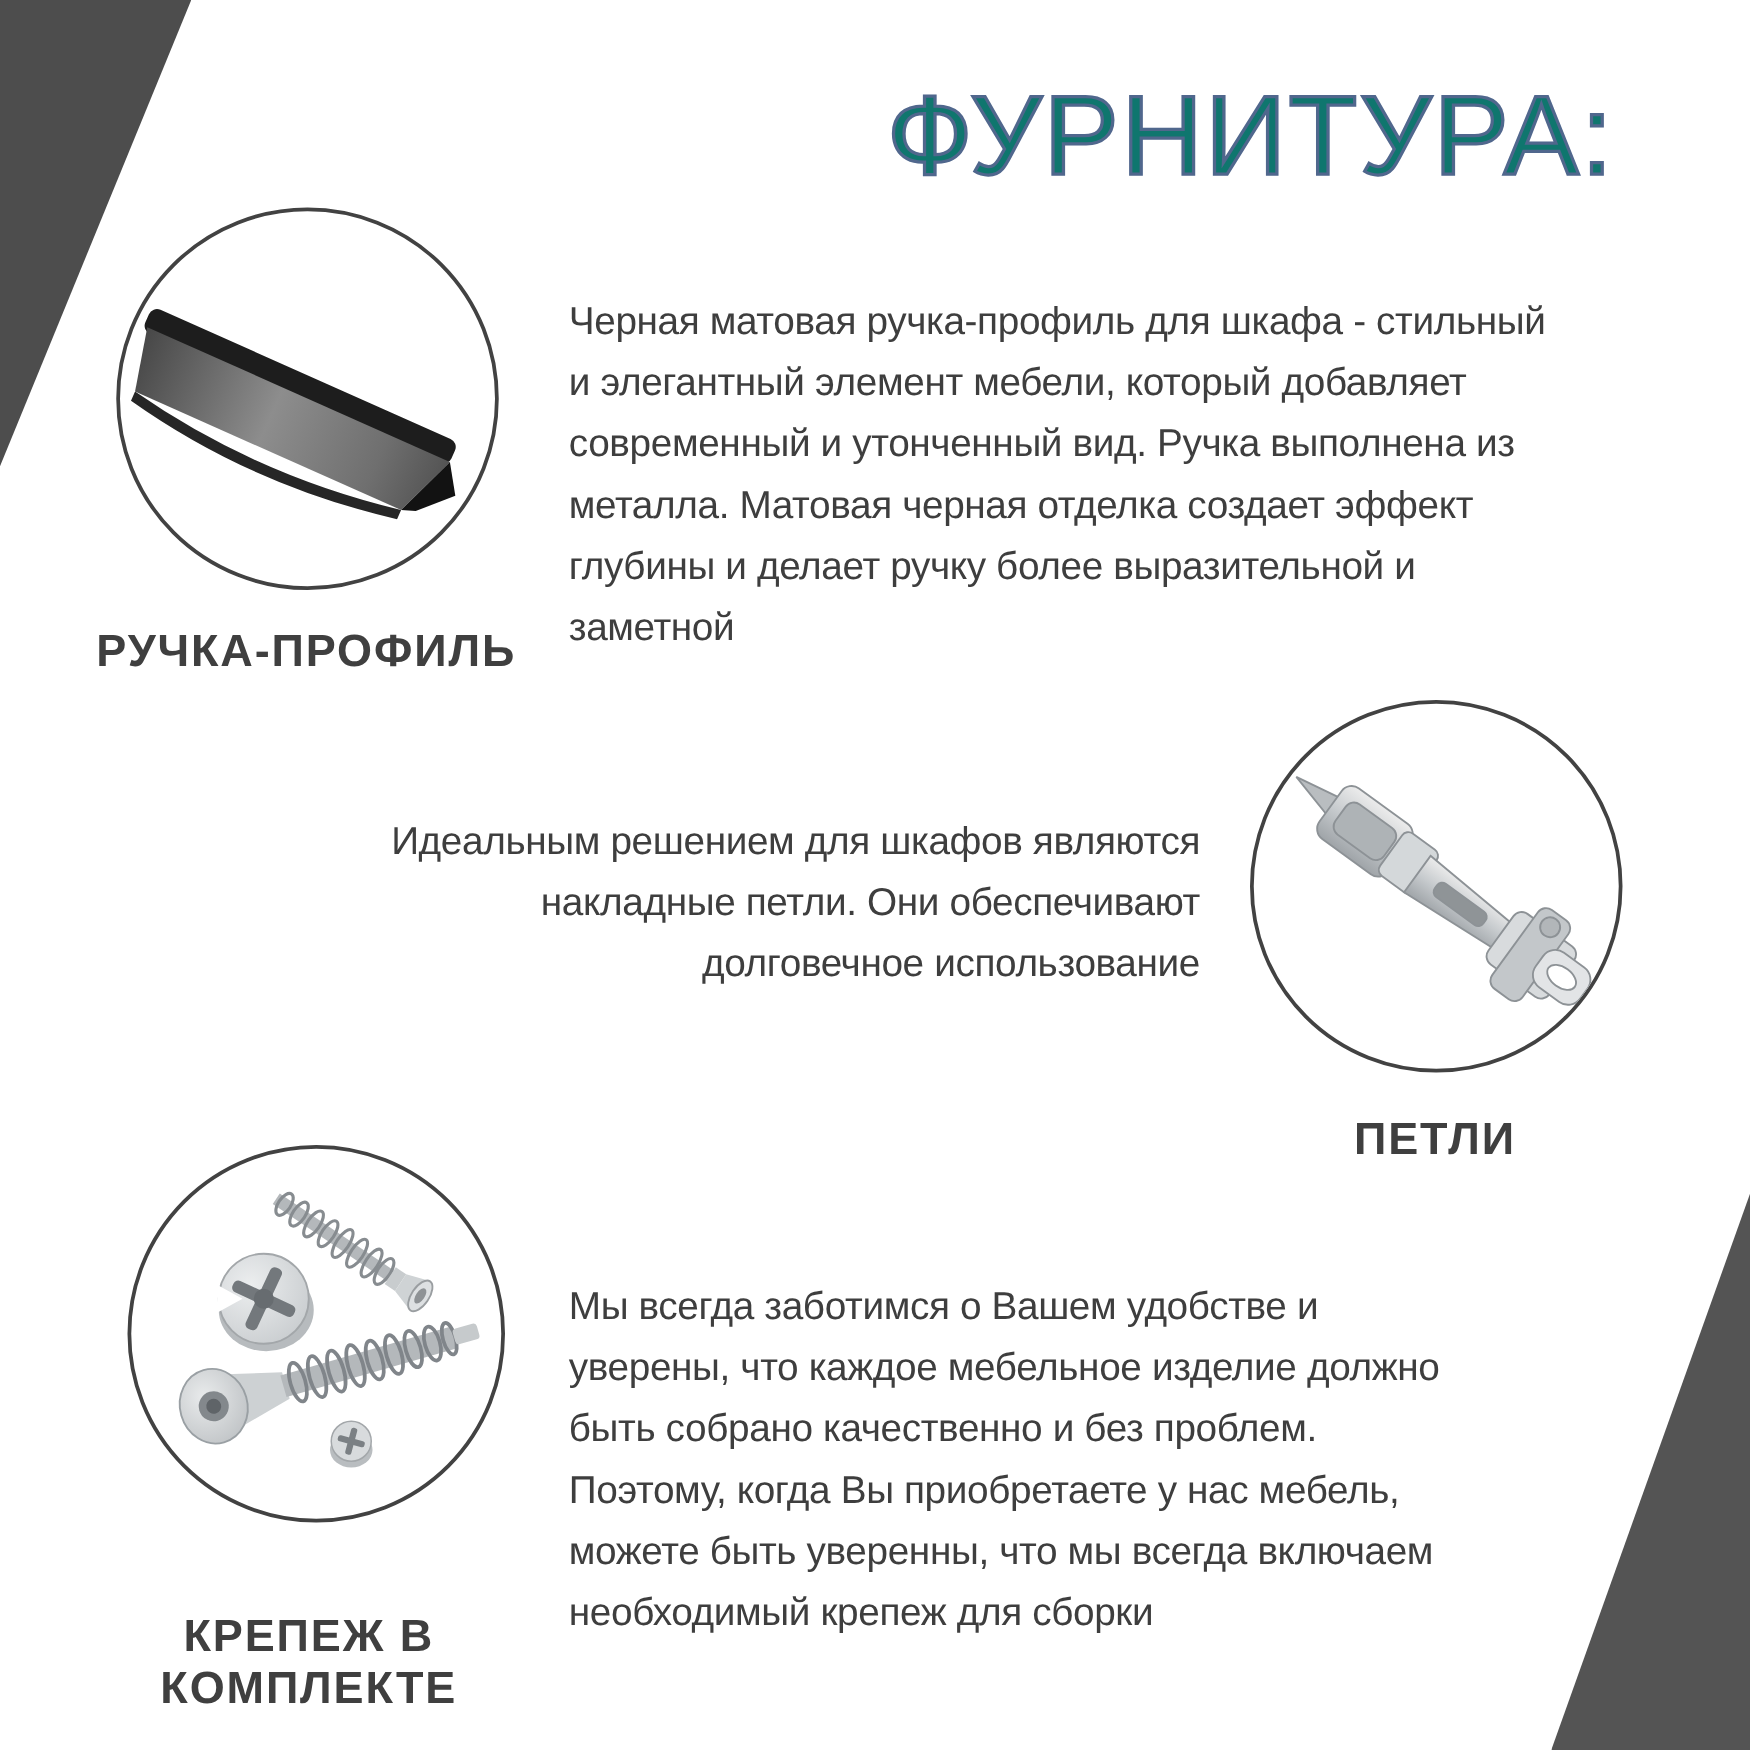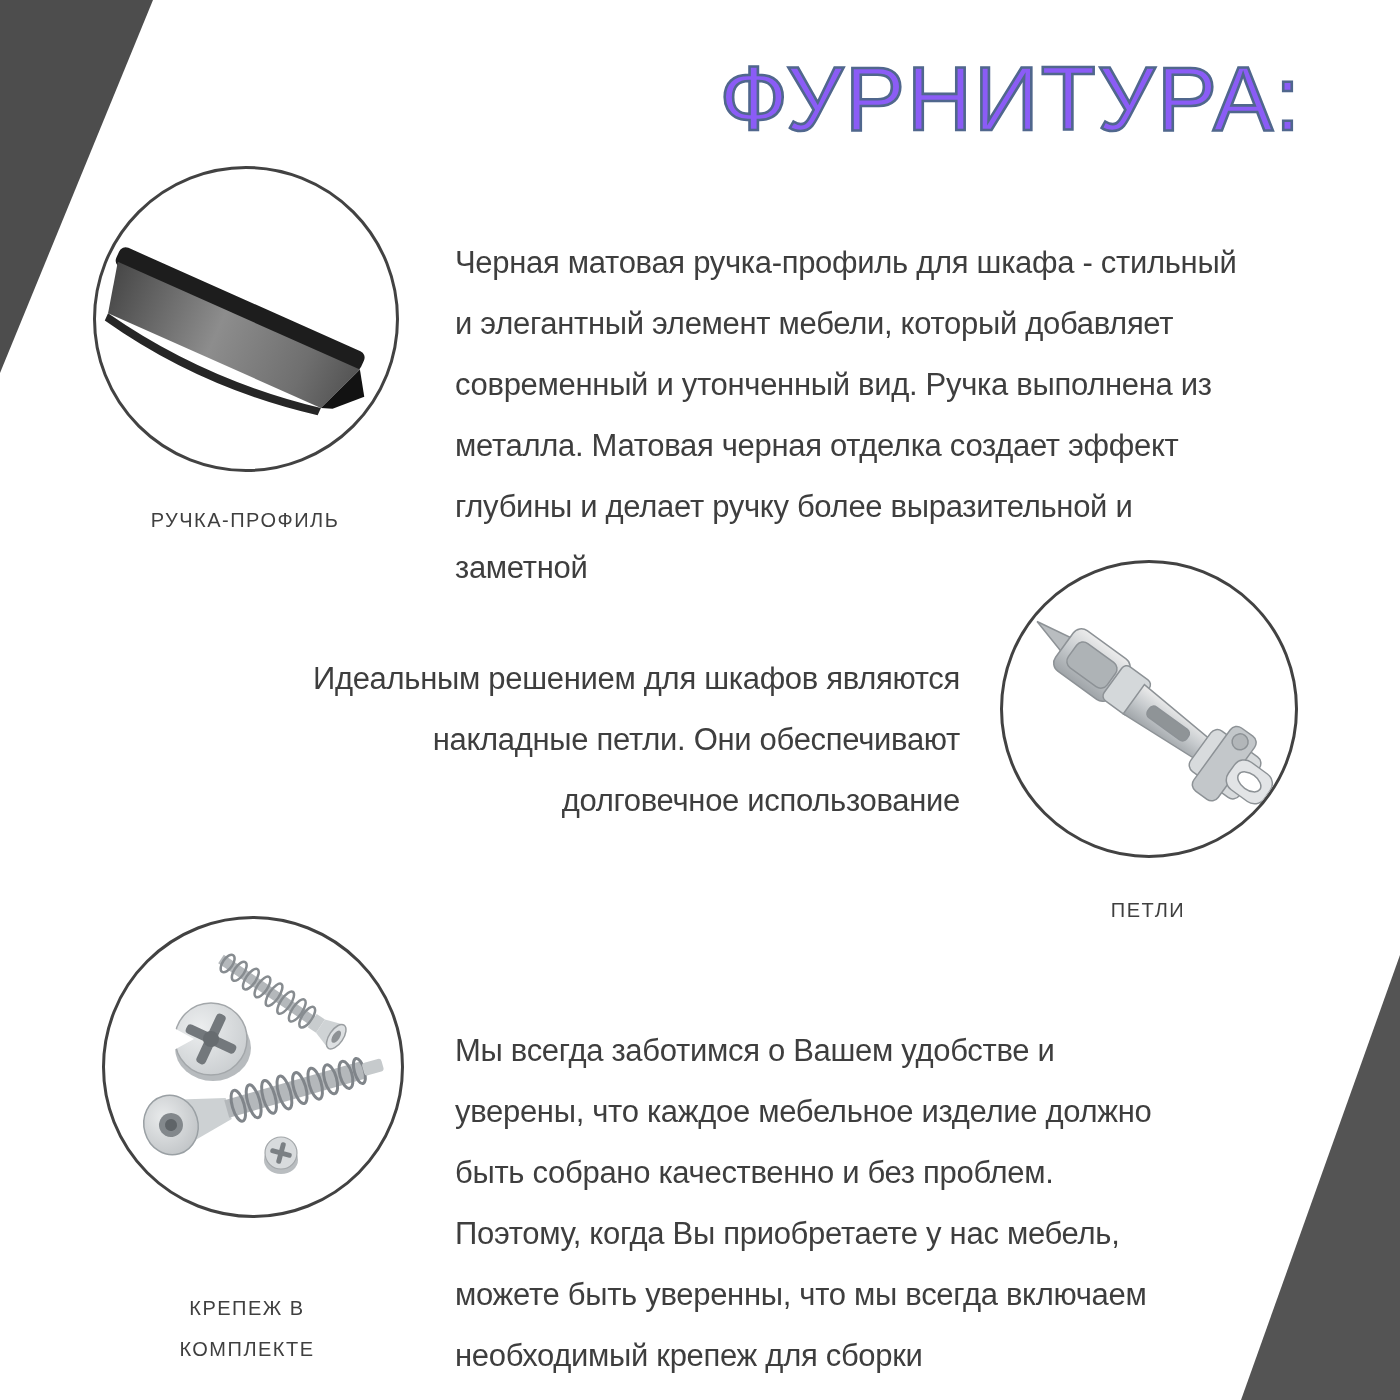--- a/index.html
+++ b/index.html
@@ -10,46 +10,46 @@
     position:relative;overflow:hidden;
     -webkit-font-smoothing:antialiased;
   }
   .canvas{position:absolute;inset:0;}
   .wedge{position:absolute;}
   .wedge-tl{left:0;top:0;width:153px;height:373px;background:#4d4d4d;
     clip-path:polygon(0 0,100% 0,0 100%);}
   .wedge-br{right:0;bottom:0;width:159px;height:445px;background:#545454;
     clip-path:polygon(100% 0,100% 100%,0 100%);}
   .title{
-    position:absolute;top:48px;right:98px;margin:0;
+    position:absolute;top:48px;right:98px;margin:10px;
     font-size:90px;font-weight:400;letter-spacing:2px;
-    color:#8b5cf6;
+    color:#0f766e;
     -webkit-text-stroke:2.6px #50678d;
     text-stroke:2.6px #50678d;
   }
   .circle{
     position:absolute;border-radius:50%;
     border:3px solid #424242;background:#ffffff;
     box-sizing:border-box;overflow:hidden;
   }
   .c1{left:93px;top:166px;width:306px;height:306px;}
   .c2{left:1000px;top:560px;width:298px;height:298px;}
   .c3{left:102px;top:916px;width:302px;height:302px;}
   .circle svg{display:block;width:100%;height:100%;}
   .para{
     position:absolute;margin:0;
-    font-size:31px;line-height:61px;letter-spacing:-0.3px;
+    font-size:31px;line-height:49px;letter-spacing:-0.3px;
     color:#3e3e3e;white-space:pre-line;
   }
   .p1{left:455px;top:232px;}
   .p2{right:440px;top:648px;text-align:right;}
   .p3{left:455px;top:1020px;}
   .caption{
     position:absolute;
-    font-size:20px;font-weight:normal;letter-spacing:1.5px;
+    font-size:36px;font-weight:bold;letter-spacing:1.5px;
     color:#3f3f3f;text-align:center;white-space:pre-line;line-height:41px;
   }
   .cap1{left:60px;top:500px;width:370px;}
   .cap2{left:963px;top:890px;width:370px;text-align:center;}
   .cap3{left:62px;top:1248px;width:370px;margin-top:40px;}
 </style>
 </head>
 <body>
 
 <div class="canvas">

